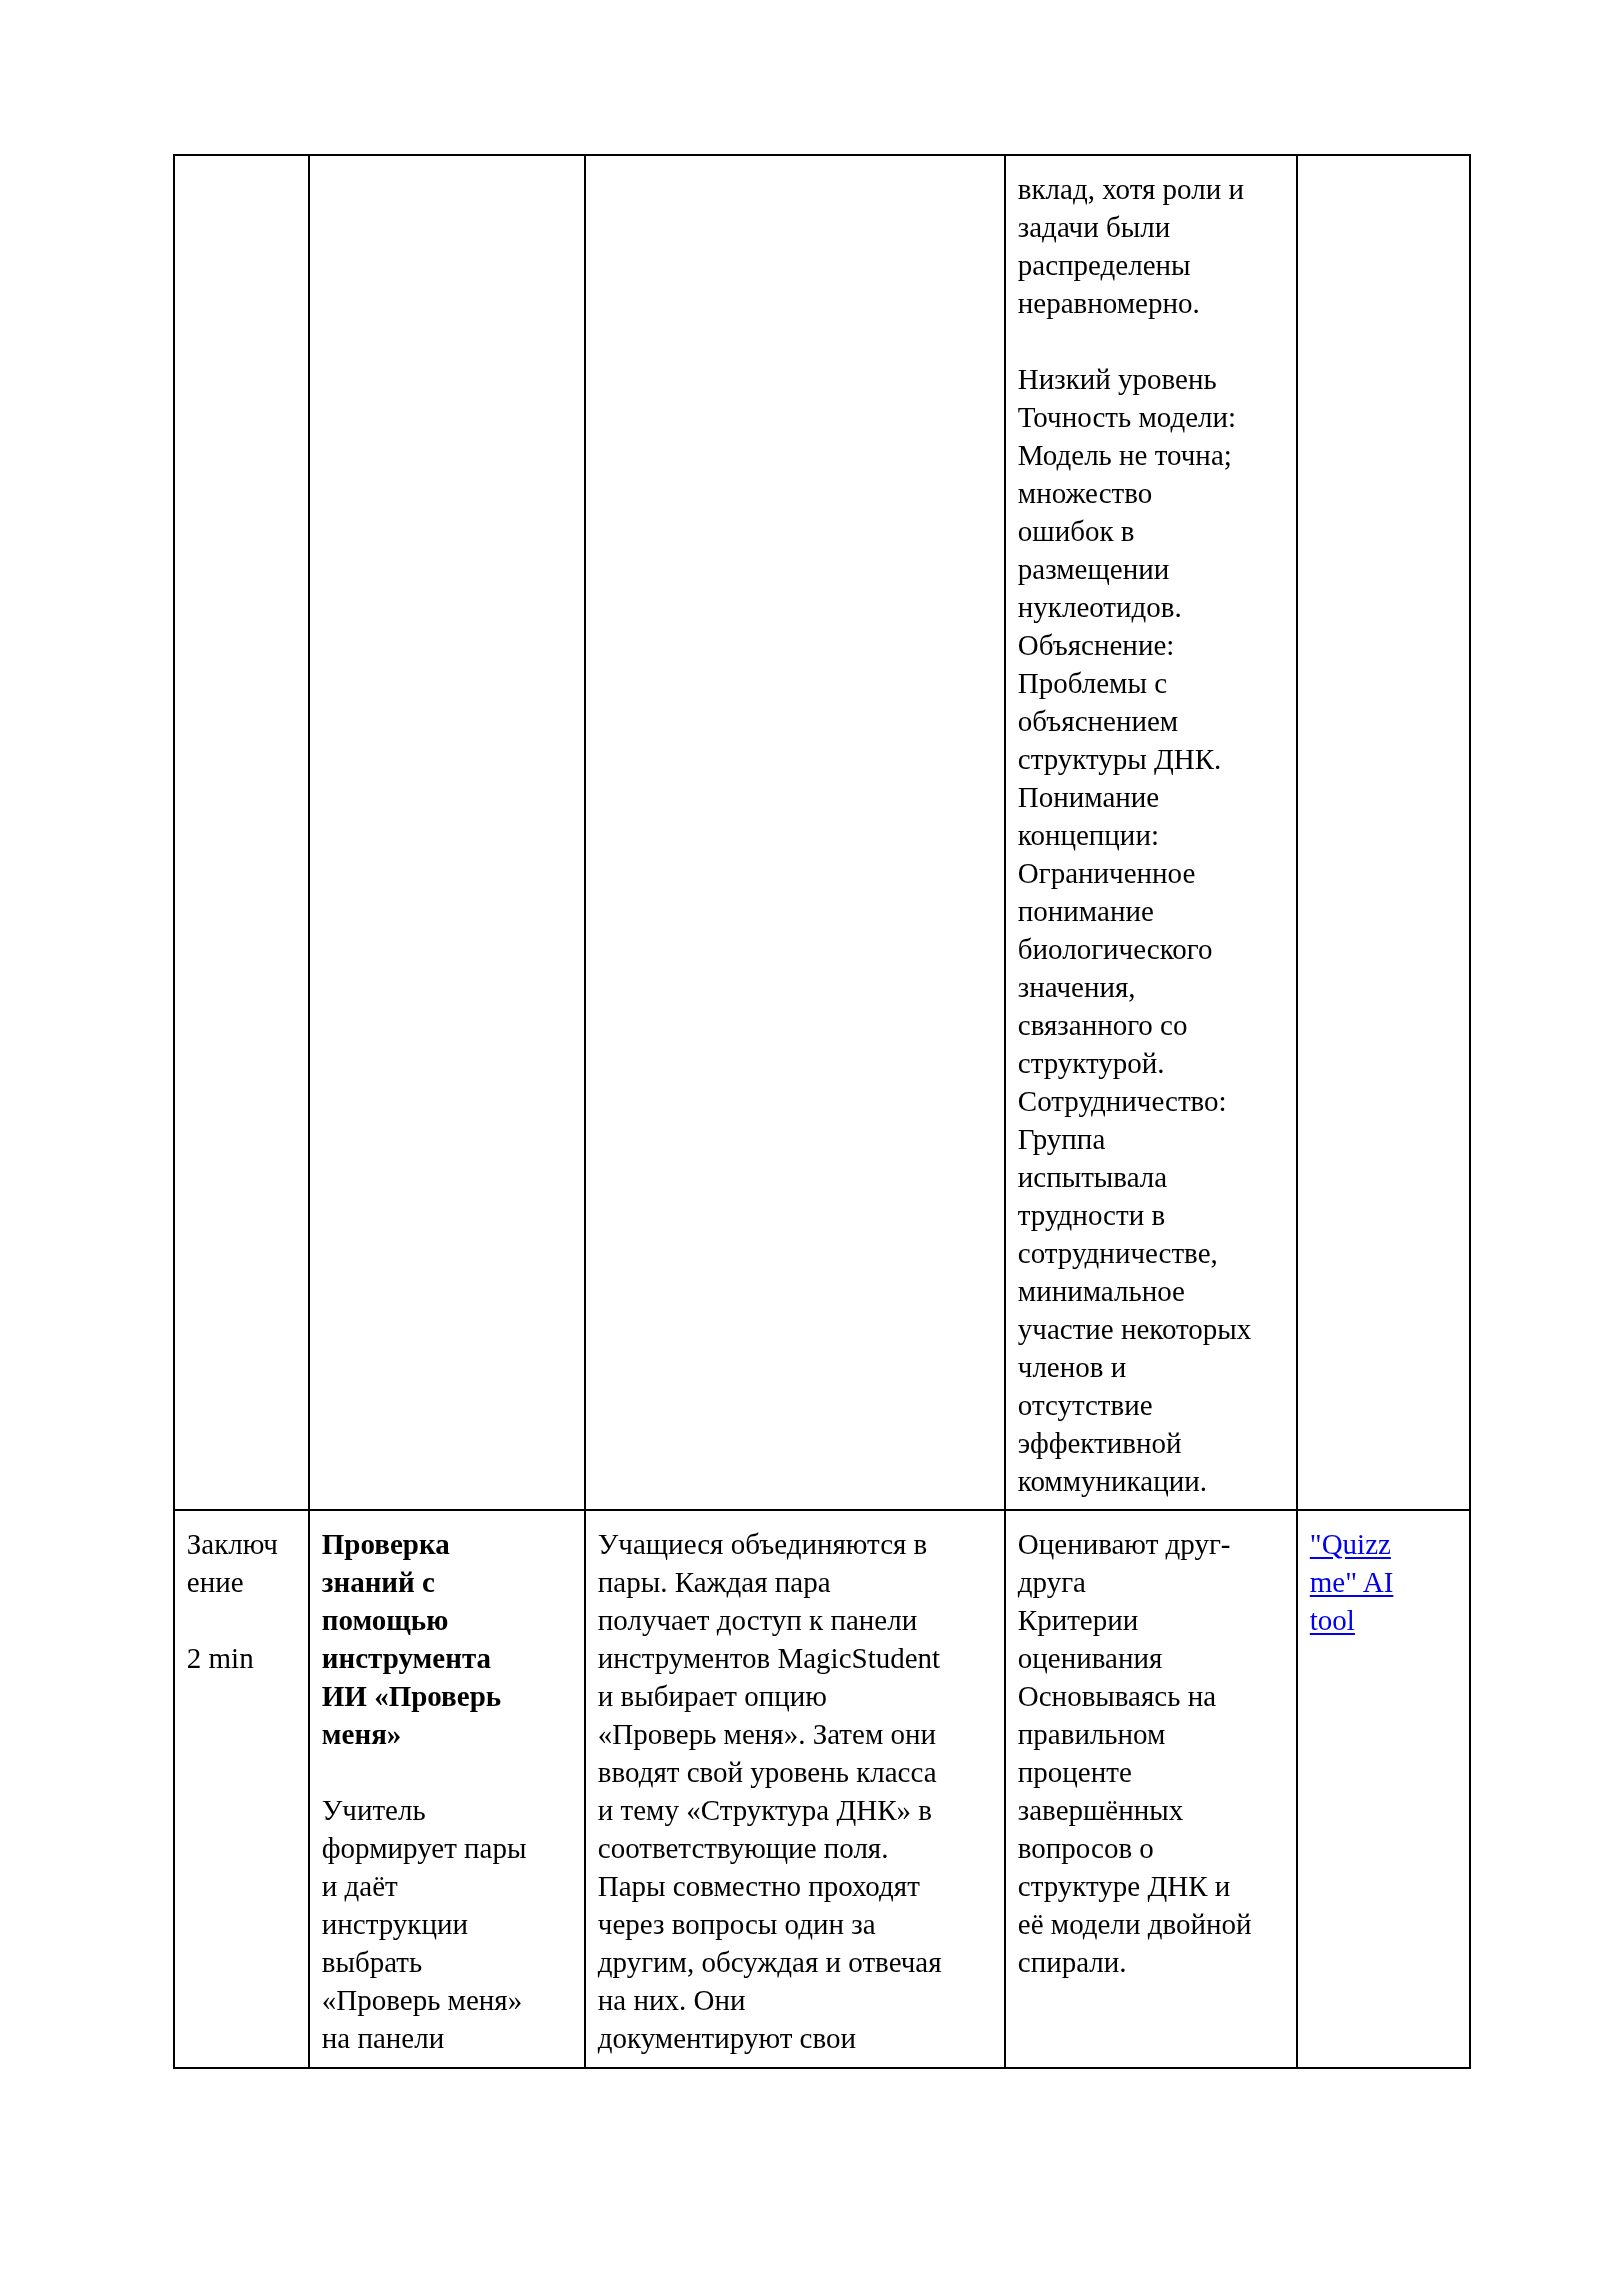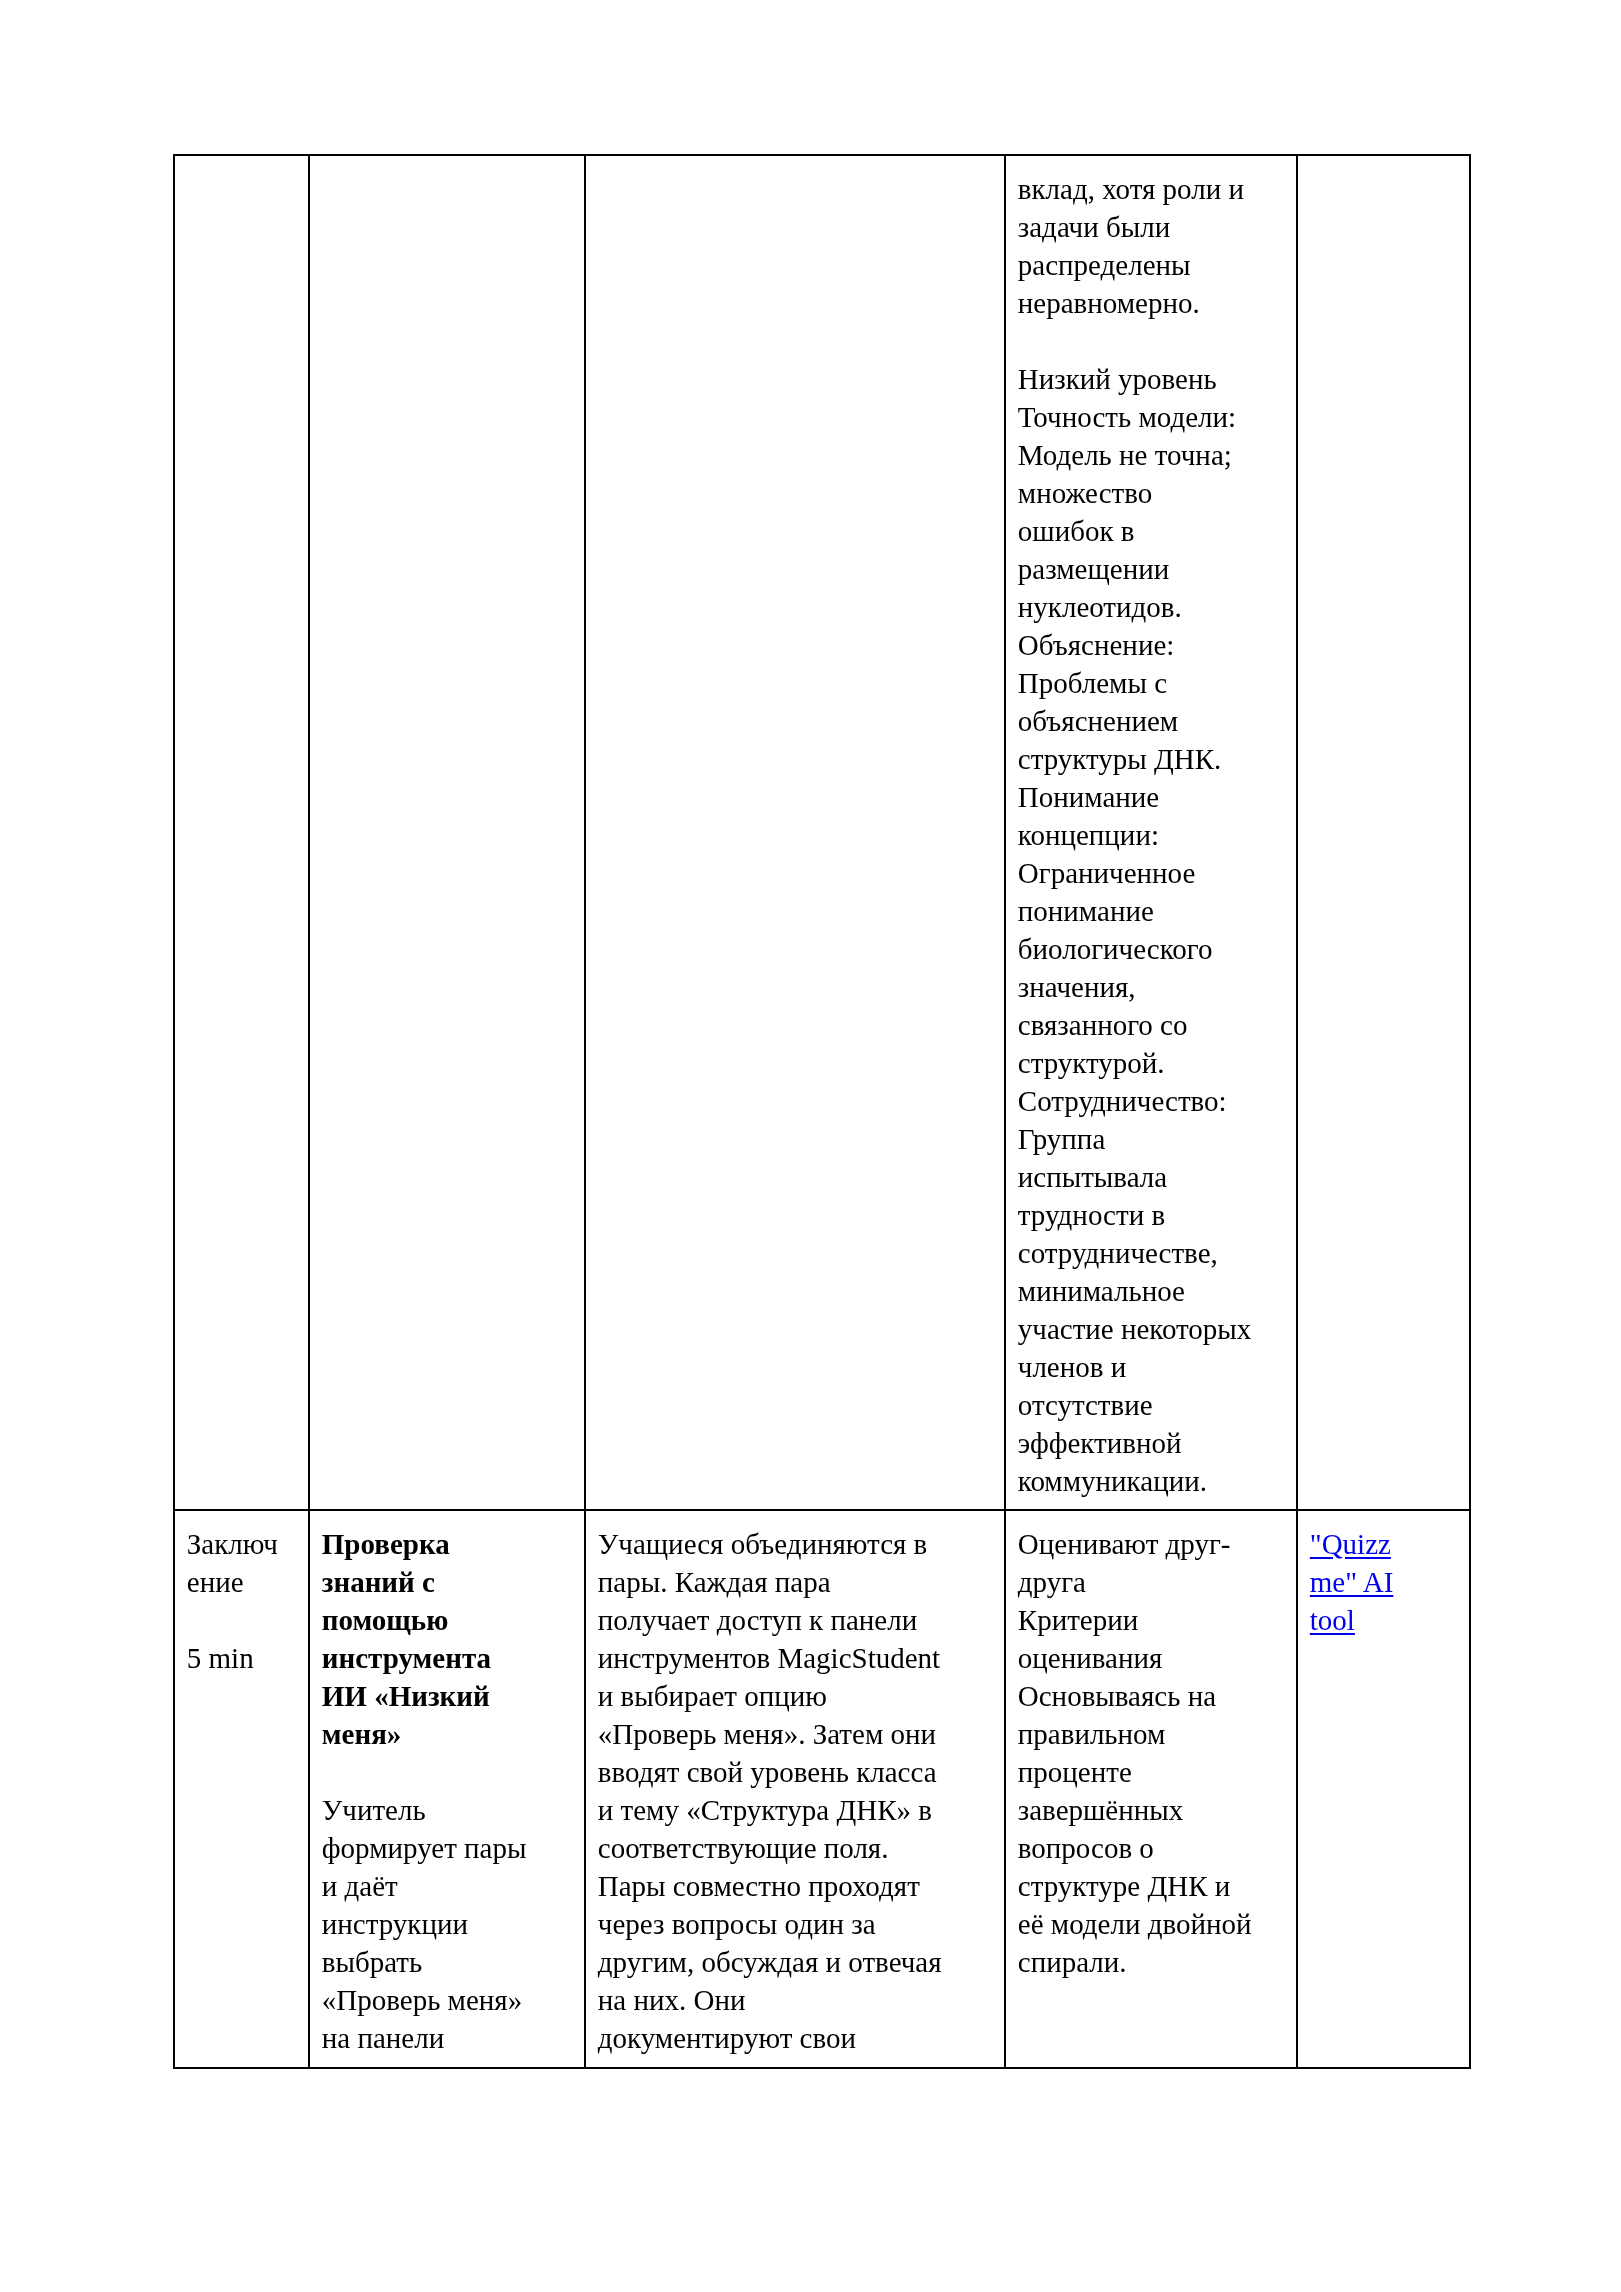--- a/index.html
+++ b/index.html
@@ -107,26 +107,26 @@
 минимальное
 участие некоторых
 членов и
 отсутствие
 эффективной
 коммуникации.</span></td>
         <td></td>
       </tr>
       <tr class="row-conclusion">
         <td><span>Заключ
-ение</span><span class="gap"></span><span>5 min</span></td>
+ение</span><span class="gap"></span><span>2 min</span></td>
         <td><span class="bold">Проверка
 знаний с
 помощью
 инструмента
-ИИ «Низкий
+ИИ «Проверь
 меня»</span><span class="gap"></span><span>Учитель
 формирует пары
 и даёт
 инструкции
 выбрать
 «Проверь меня»
 на панели</span></td>
         <td>Учащиеся объединяются в
 пары. Каждая пара
 получает доступ к панели

